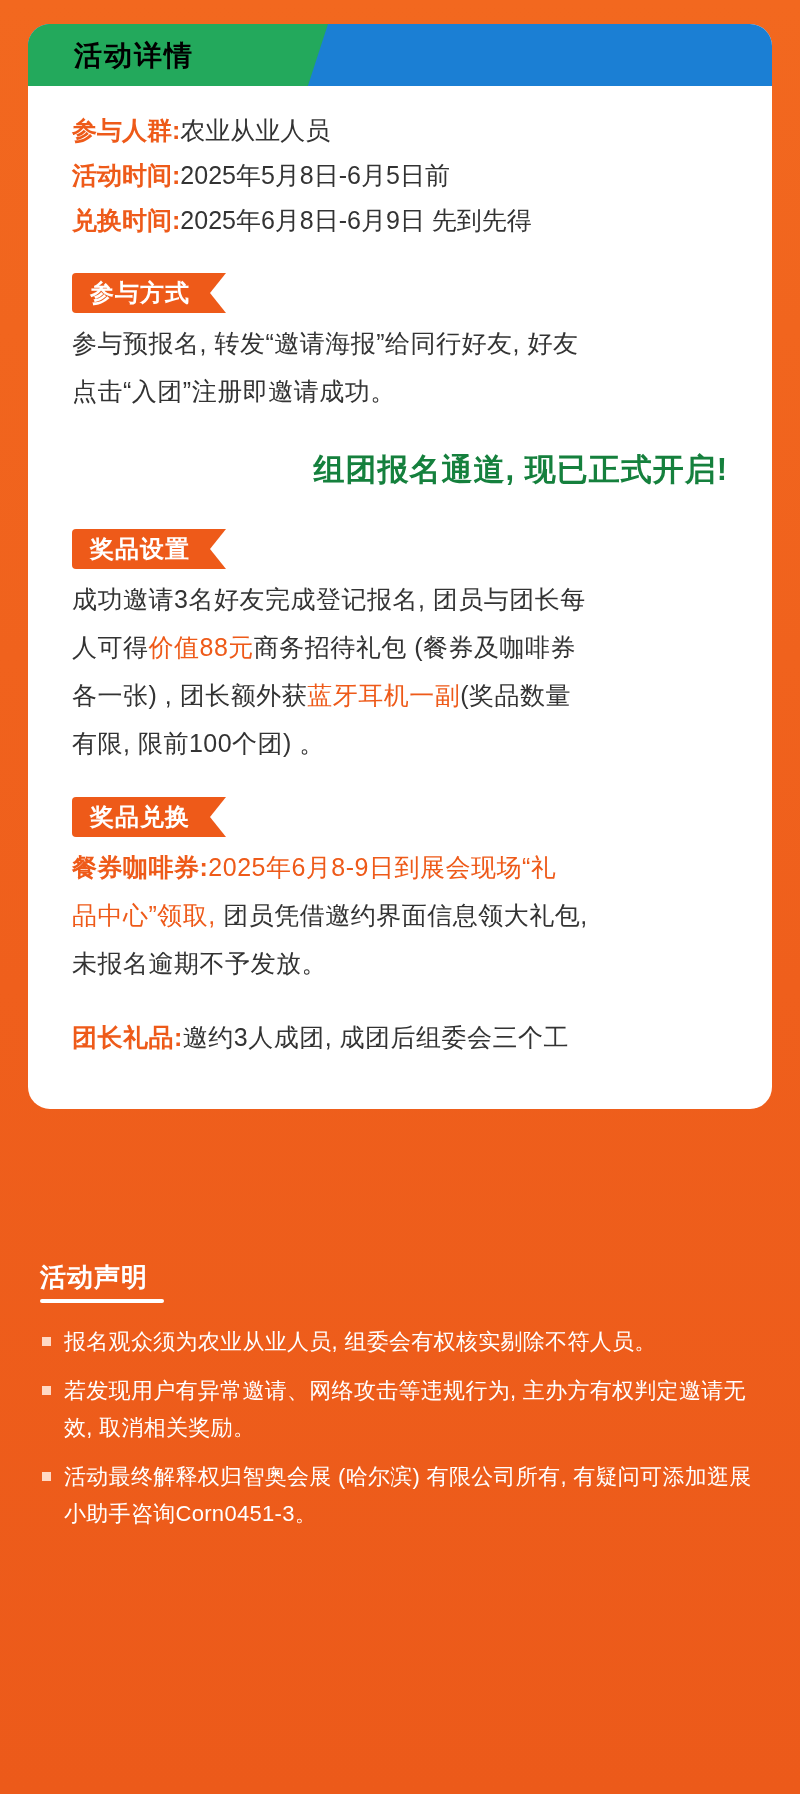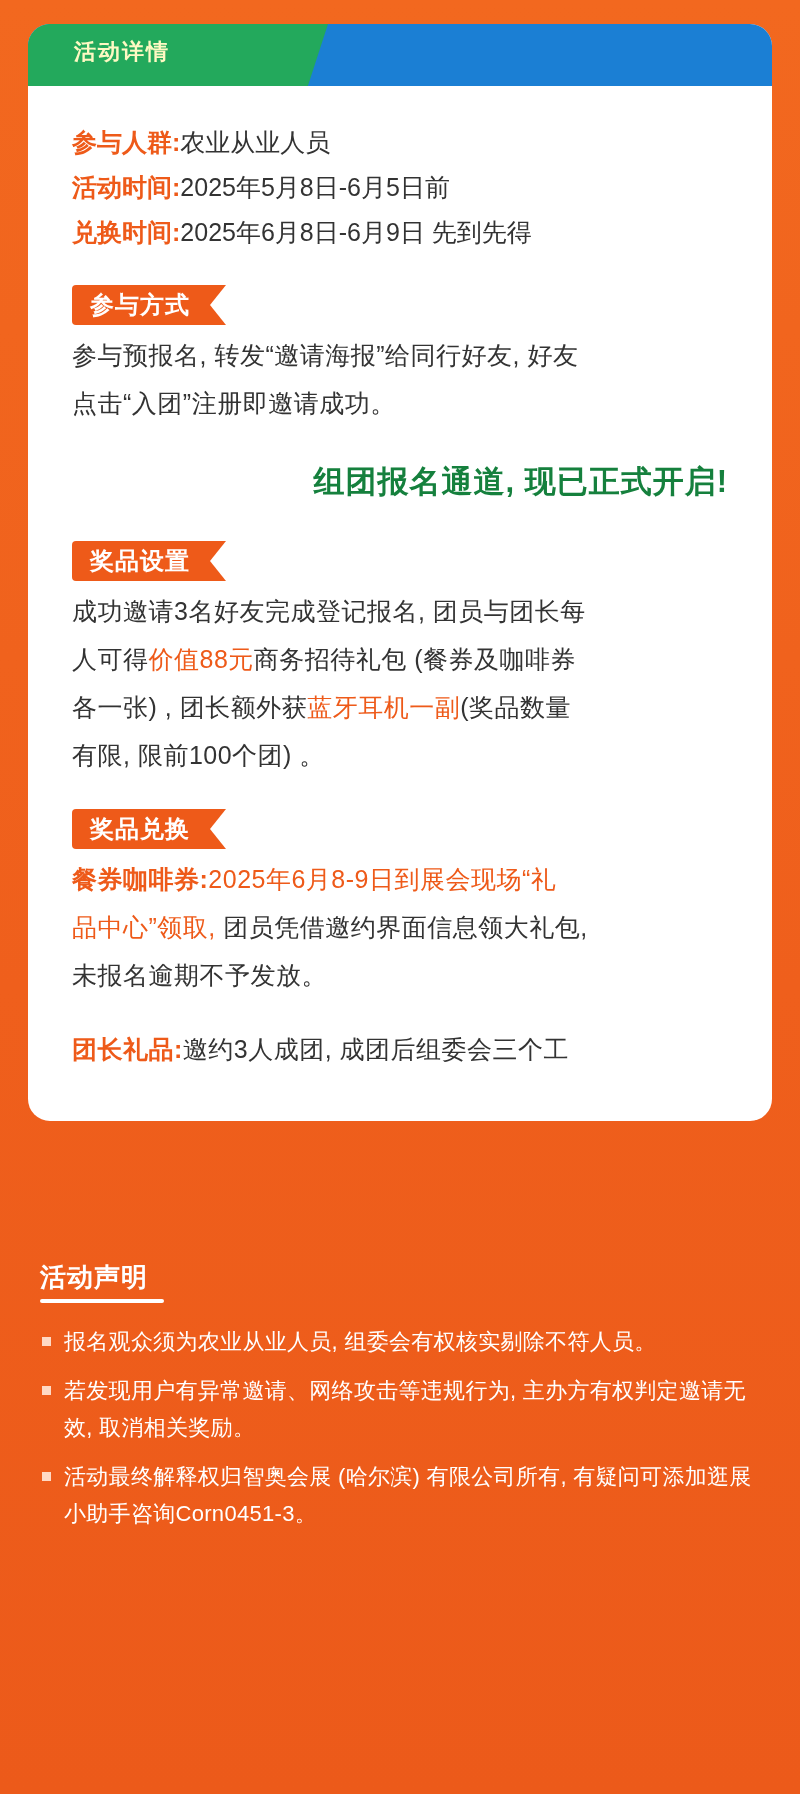--- a/index.html
+++ b/index.html
@@ -47,28 +47,28 @@
     width: 330px;
     background: #23a95c;
     transform: skewX(-18deg);
     transform-origin: top left;
     margin-left: -30px;
   }
   .card-header .title {
     position: absolute;
     left: 46px;
     top: 13px;
-    font-size: 22px;
-    font-weight: bold;
-    color: #fef9c3;
+    font-size: 28px;
+    font-weight: bold;
+    color: #000000;
     letter-spacing: 2px;
   }
 
   .card-body {
-    padding: 34px 44px 48px 44px;
+    padding: 22px 44px 48px 44px;
   }
 
   
   .info-line {
     font-size: 25px;
     line-height: 45px;
     color: #333333;
     white-space: nowrap;
   }
   .info-line .lbl {

